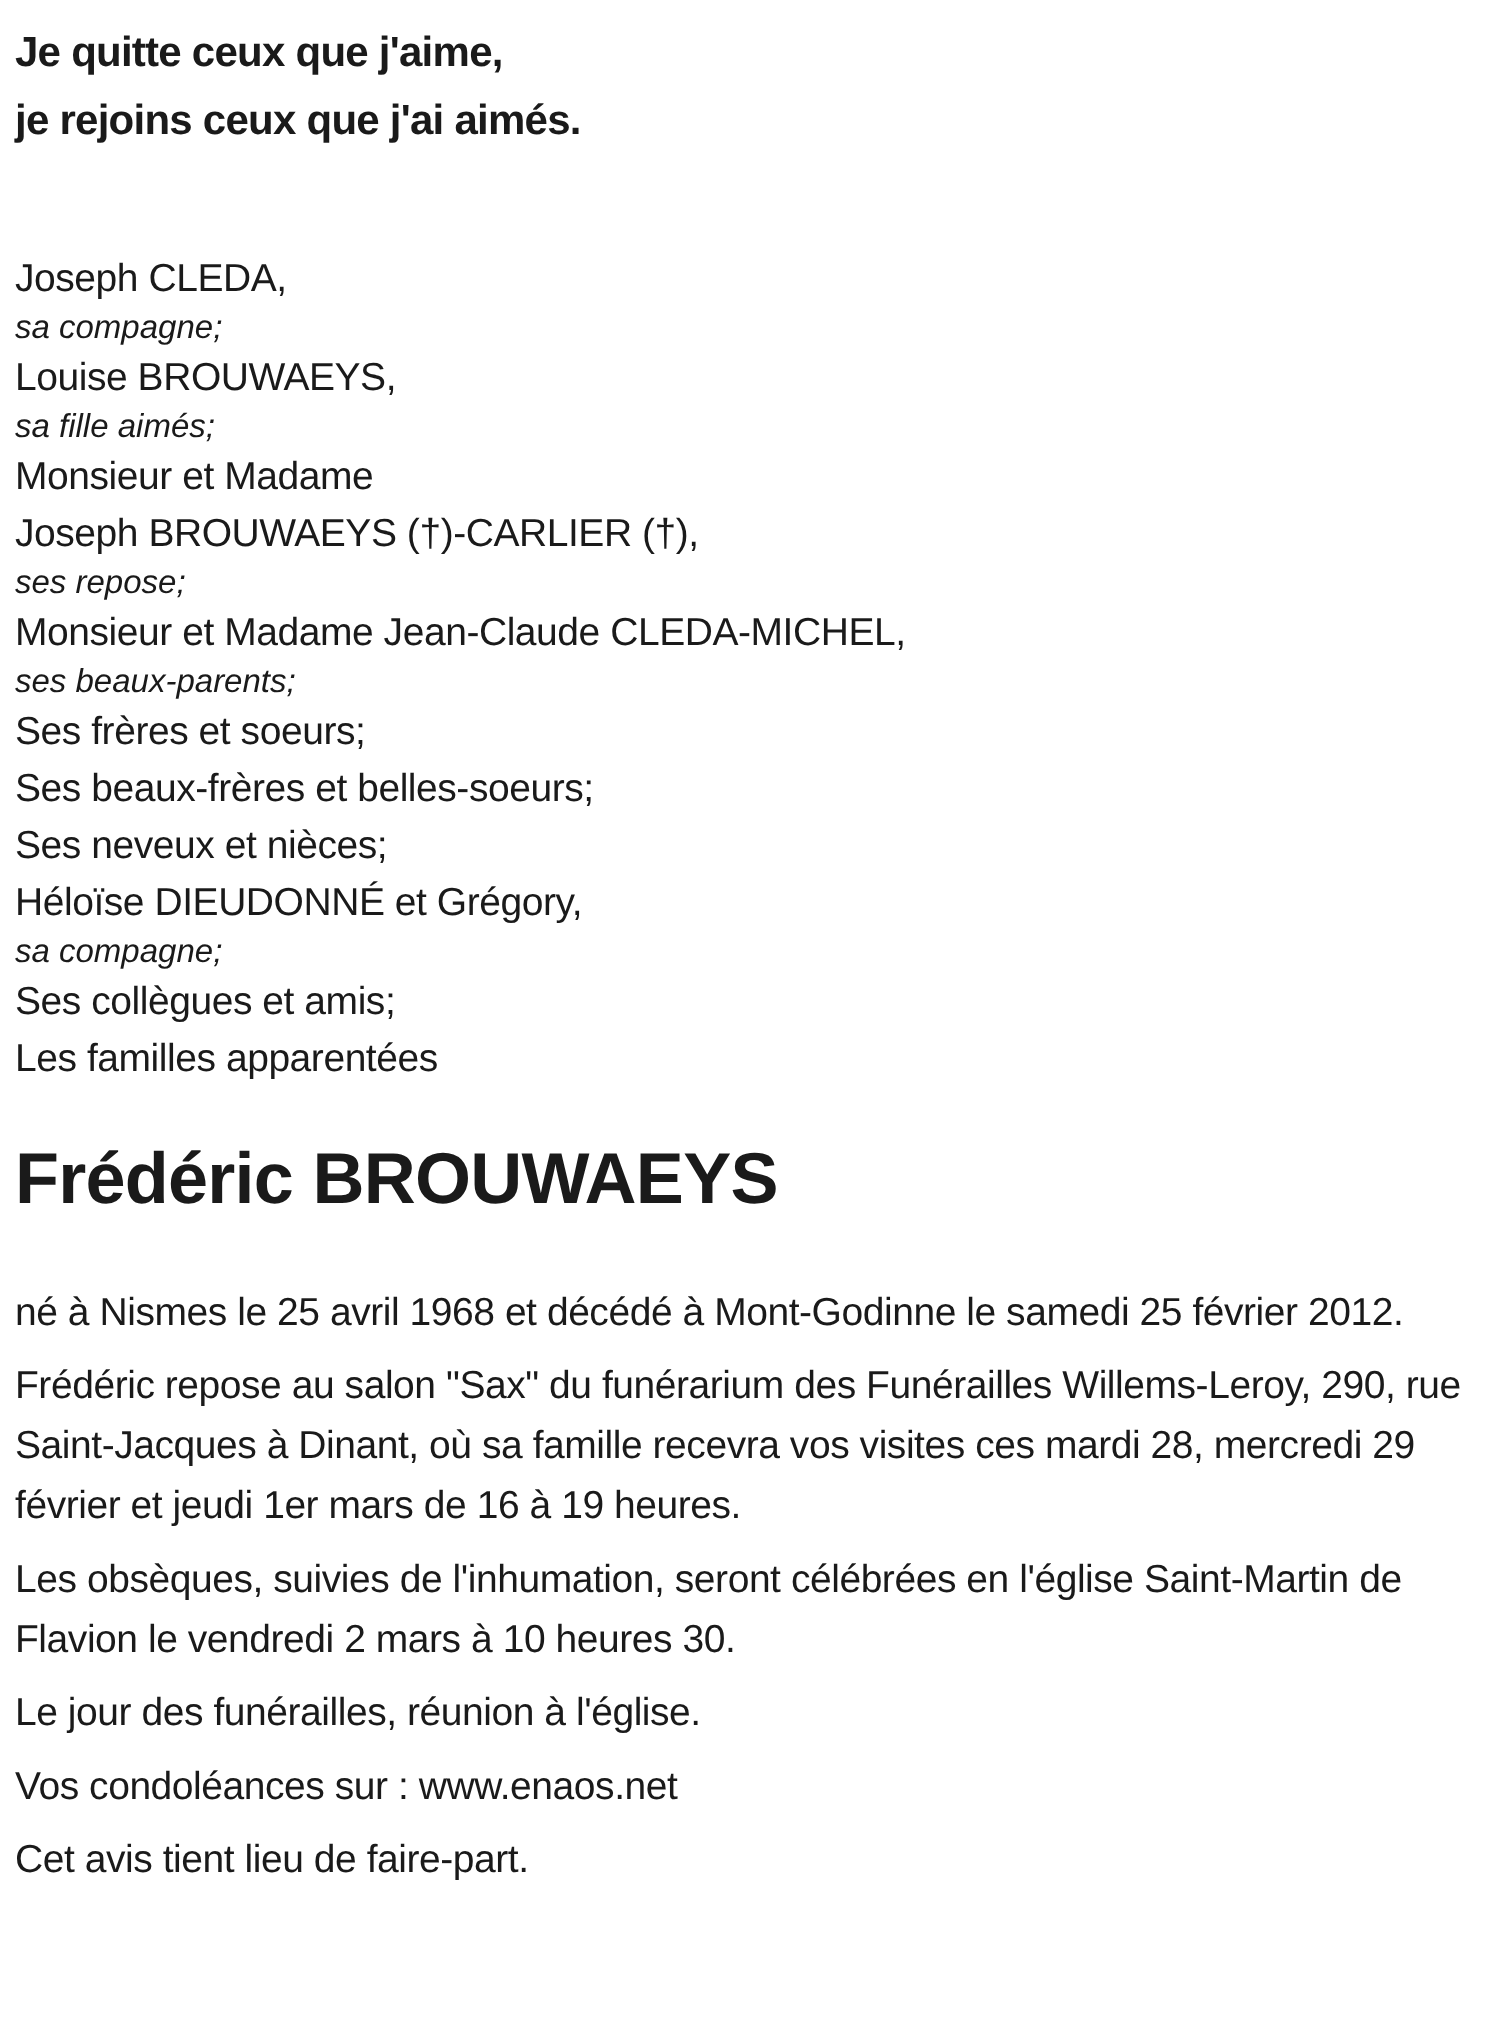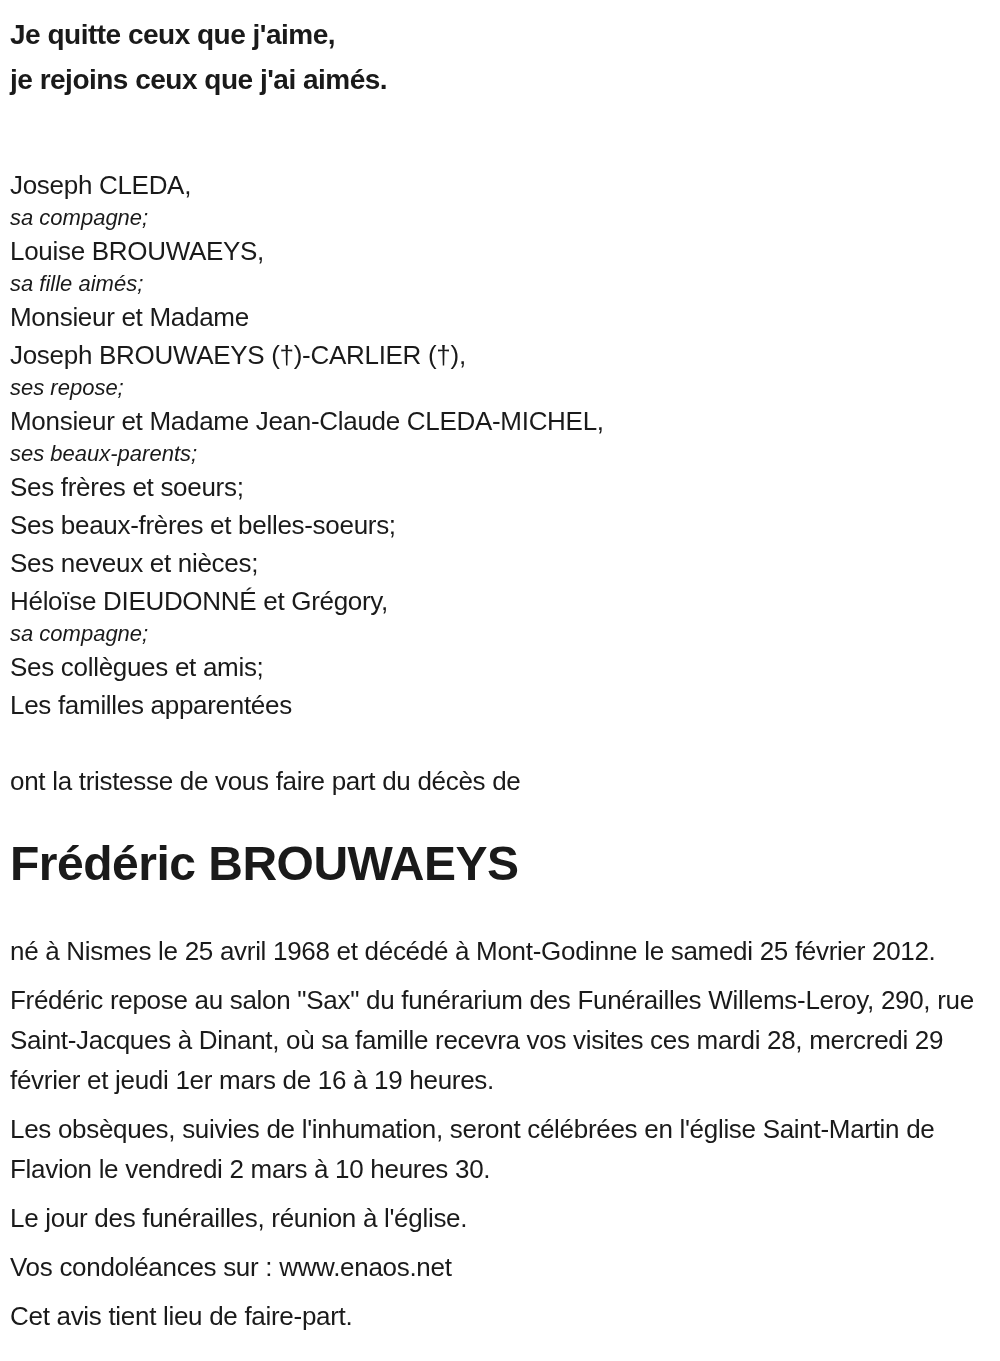--- a/index.html
+++ b/index.html
@@ -105,21 +105,20 @@
     <div class="rel-row">
       <div class="rel-name">Ses collègues et amis;</div>
 
     </div>
     <div class="rel-row">
       <div class="rel-name">Les familles apparentées</div>
 
     </div>
   </section>
 
-  <div class="announcement">ont la tristesse de vous faire part du décès de</div>
 
   <h1 class="deceased-name">Frédéric BROUWAEYS</h1>
 
   <section class="paragraphs">
     <p class="para">né à Nismes le 25 avril 1968 et décédé à Mont-Godinne le samedi 25 février 2012.</p>
     <p class="para">Frédéric repose au salon "Sax" du funérarium des Funérailles Willems-Leroy, 290, rue Saint-Jacques à Dinant, où sa famille recevra vos visites ces mardi 28, mercredi 29 février et jeudi 1er mars de 16 à 19 heures.</p>
     <p class="para">Les obsèques, suivies de l'inhumation, seront célébrées en l'église Saint-Martin de Flavion le vendredi 2 mars à 10 heures 30.</p>
     <p class="para">Le jour des funérailles, réunion à l'église.</p>
     <p class="para">Vos condoléances sur : www.enaos.net</p>
     <p class="para">Cet avis tient lieu de faire-part.</p>

